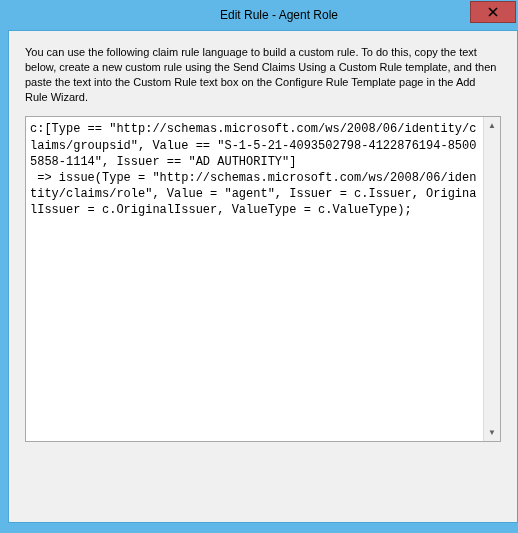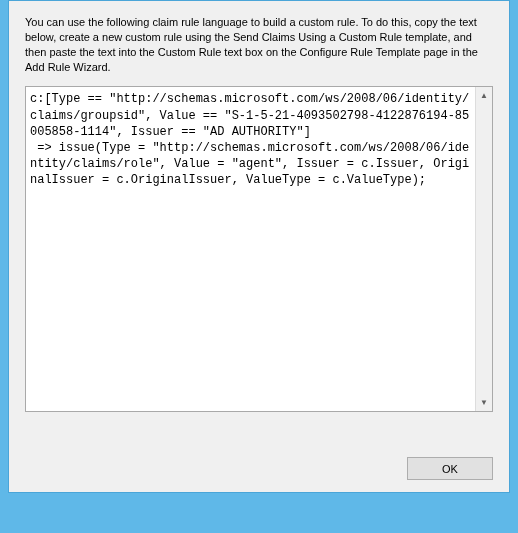--- a/index.html
+++ b/index.html
@@ -43,21 +43,21 @@
     justify-content: center;
     color: #000;
     font-size: 12px;
     position: absolute;
     right: 2px;
     top: 1px;
     cursor: pointer;
   }
   .close-btn svg { width: 10px; height: 10px; }
   .client {
-    margin: 0 8px 8px 8px;
+    margin: 0 0 8px 8px;
     background: #f0f0f0;
     height: 493px;
     padding: 14px 16px 12px 16px;
     border: 1px solid #4aa5d8;
     position: relative;
   }
   .instructions {
     font-size: 11px;
     color: #000;
     line-height: 1.35;
@@ -119,32 +119,38 @@
     border: 1px solid #adadad;
     font-size: 11px;
     cursor: pointer;
     font-family: inherit;
   }
 </style>
 </head>
 <body>
 
 <div class="window">
+  <div class="titlebar">
+    <div class="titlebar-title">Edit Rule - Agent Role</div>
+    <div class="close-btn">
+      <svg viewBox="0 0 10 10">
+        <line x1="1" y1="1" x2="9" y2="9" stroke="#000" stroke-width="1.6"></line>
+        <line x1="9" y1="1" x2="1" y2="9" stroke="#000" stroke-width="1.6"></line>
+      </svg>
+    </div>
+  </div>
 
   <div class="client">
     <div class="instructions">You can use the following claim rule language to build a custom rule. To do this, copy the text below, create a new custom rule using the Send Claims Using a Custom Rule template, and then paste the text into the Custom Rule text box on the Configure Rule Template page in the Add Rule Wizard.</div>
     <div class="textarea-wrap">
       <textarea class="textarea" readonly="" style="">c:[Type == "http://schemas.microsoft.com/ws/2008/06/identity/claims/groupsid", Value == "S-1-5-21-4093502798-4122876194-85005858-1114", Issuer == "AD AUTHORITY"]
  =&gt; issue(Type = "http://schemas.microsoft.com/ws/2008/06/identity/claims/role", Value = "agent", Issuer = c.Issuer, OriginalIssuer = c.OriginalIssuer, ValueType = c.ValueType);</textarea>
       <div class="scrollbar">
         <div class="scroll-btn">
           <span>▲</span>
         </div>
         <div class="scroll-btn">
           <span>▼</span>
         </div>
       </div>
     </div>
-    <div class="button-row">
-      <button class="ok-btn">OK</button>
-    </div>
   </div>
 </div>
 
 </body></html>

